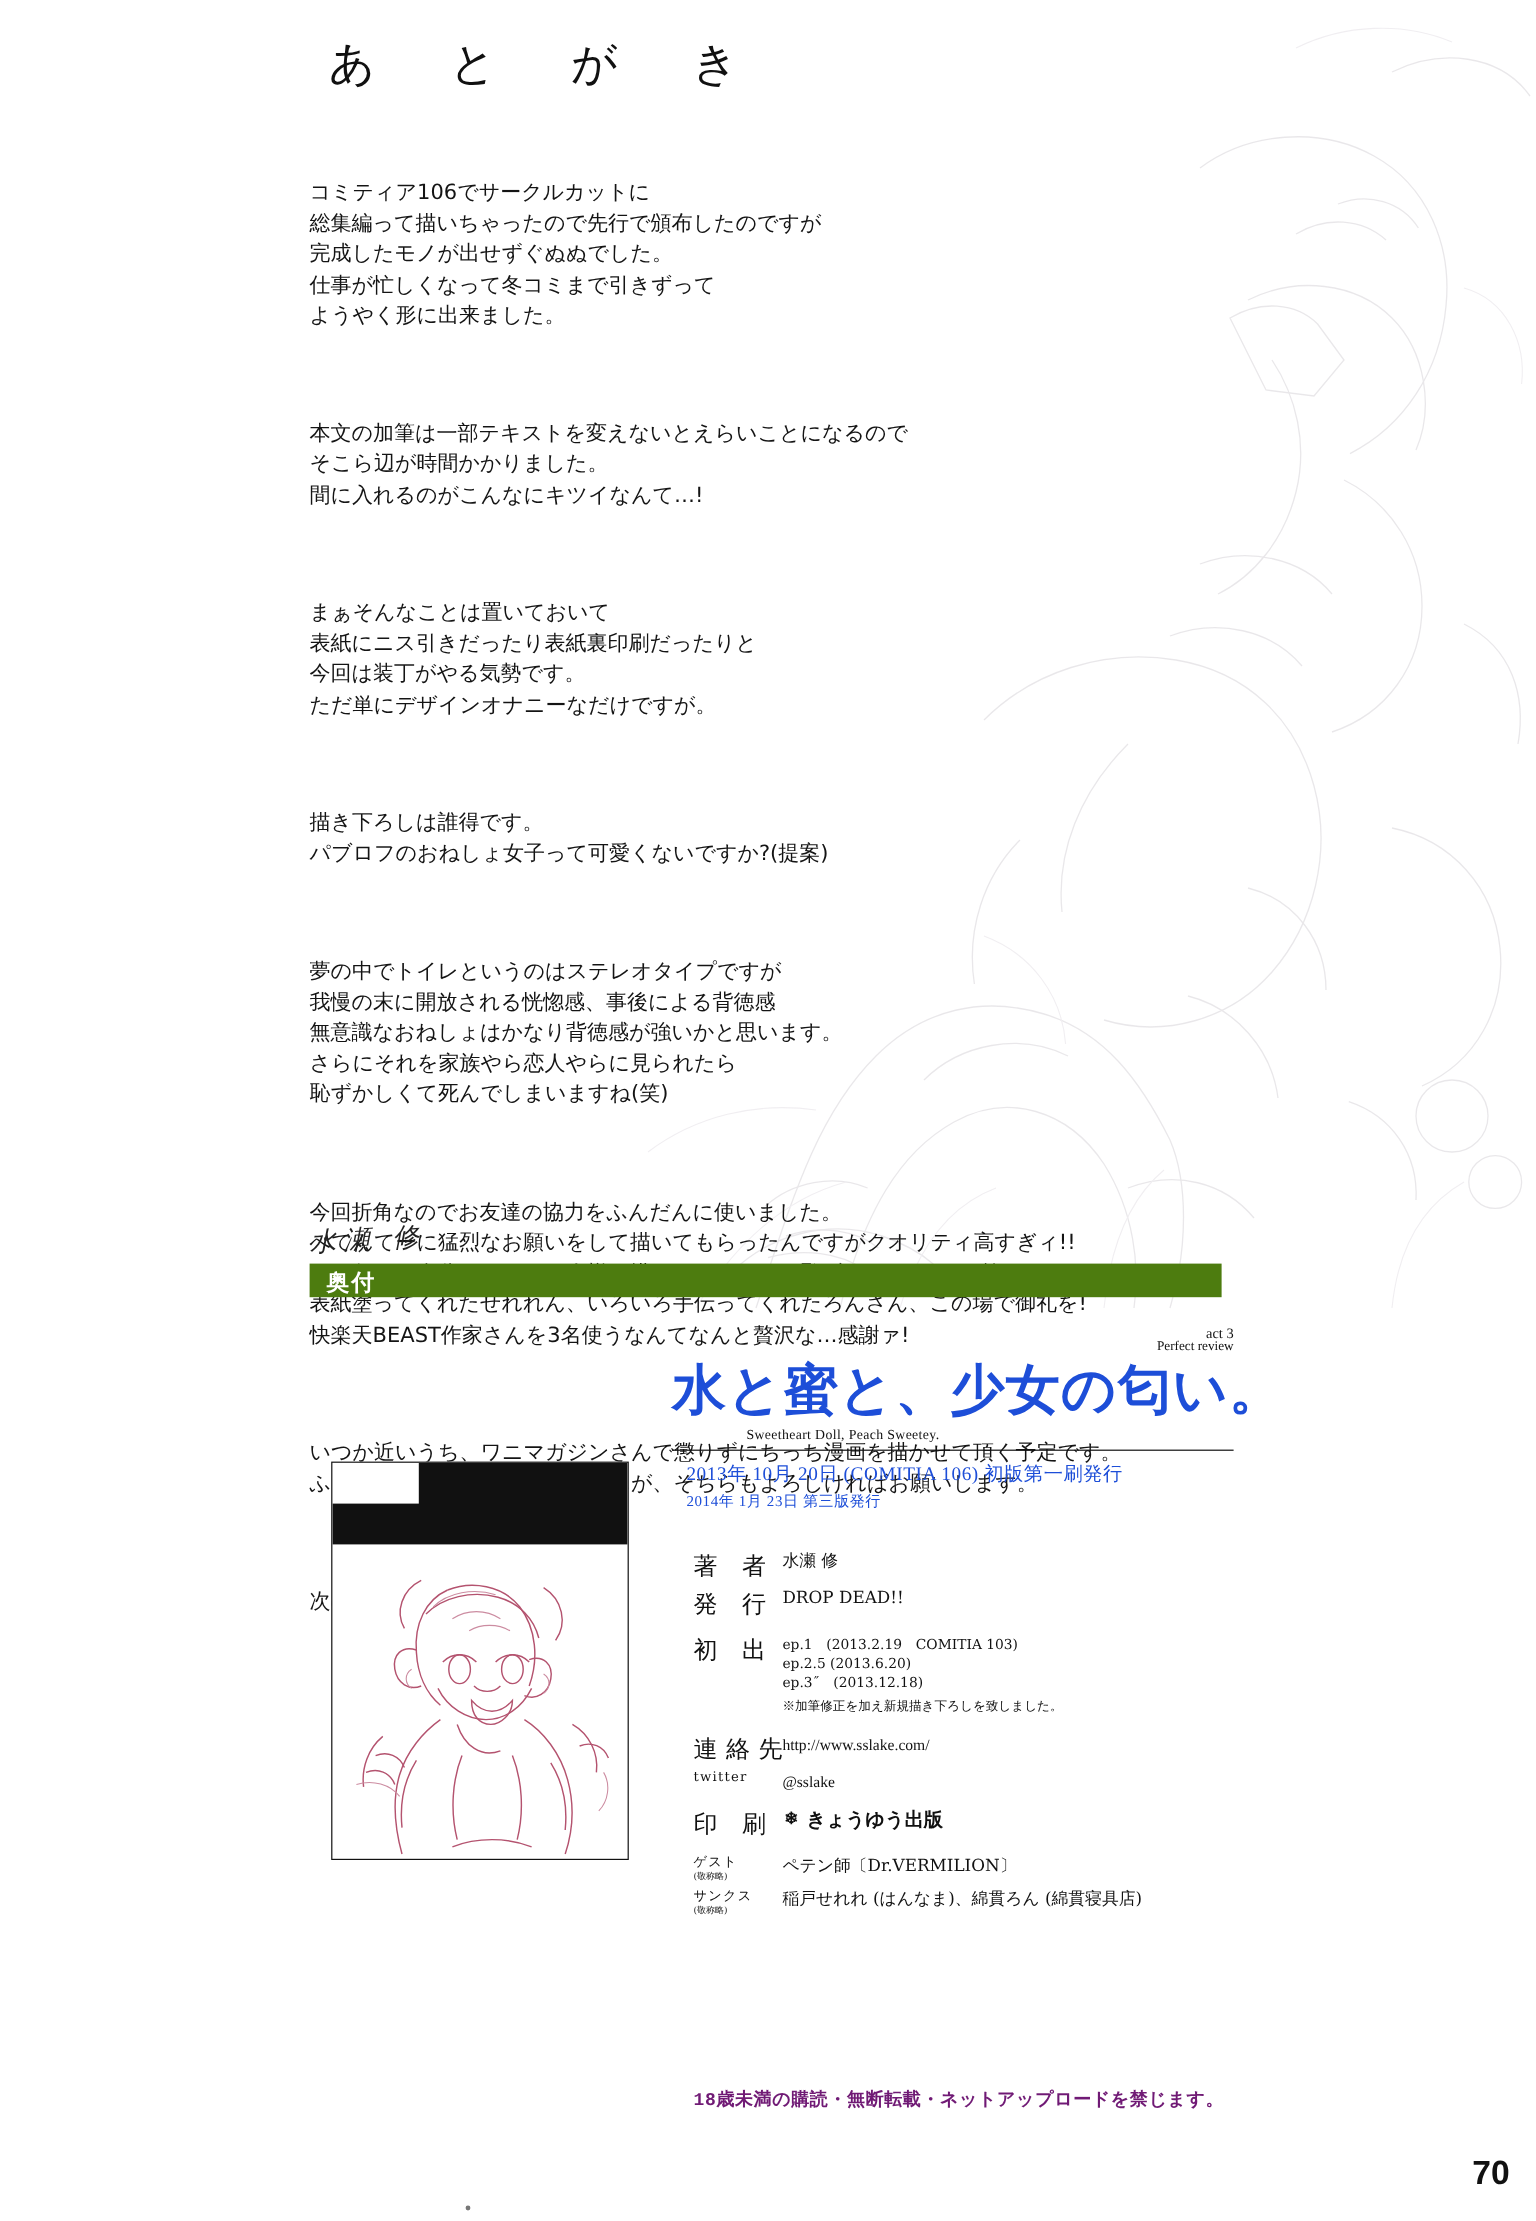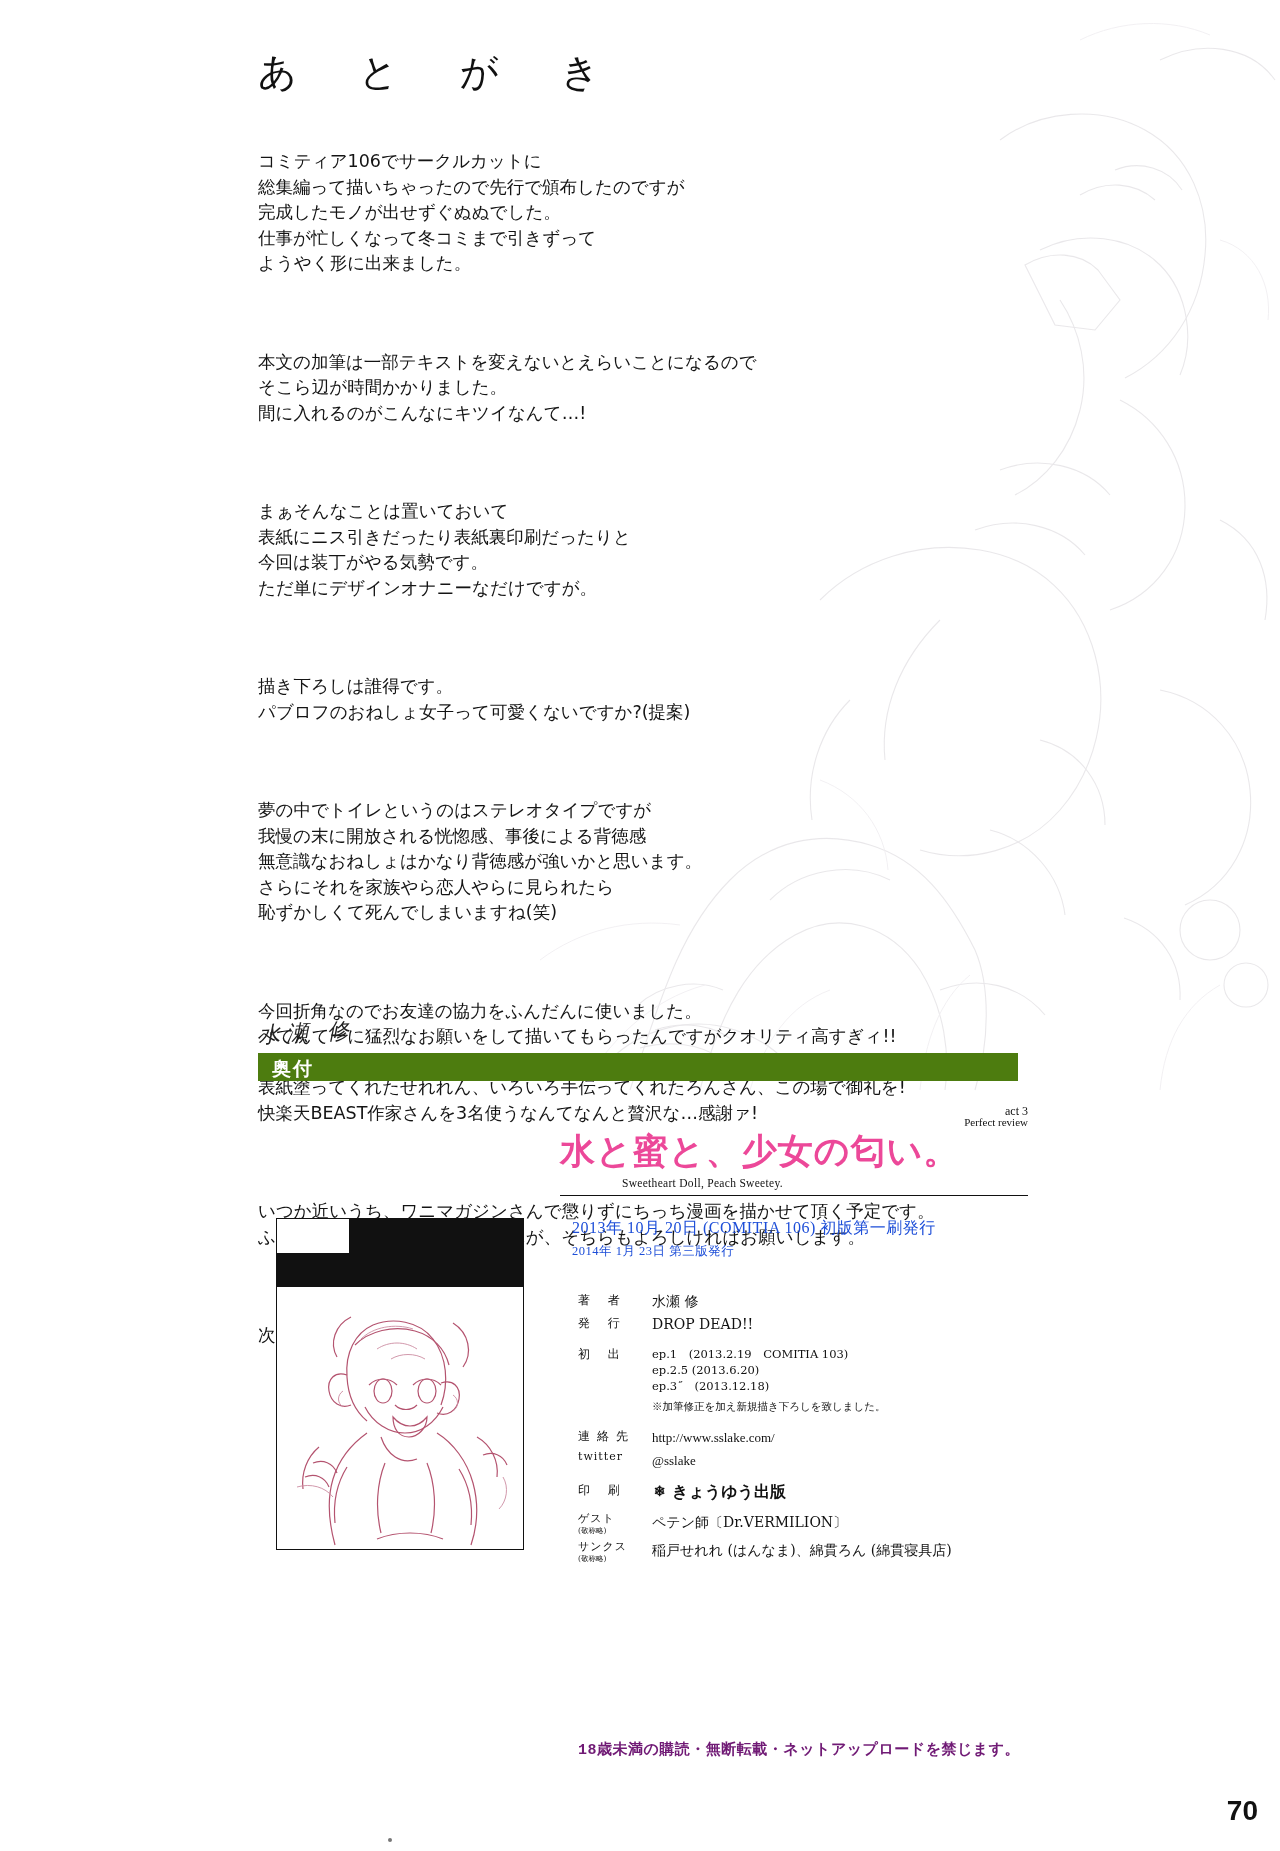--- a/index.html
+++ b/index.html
@@ -29,28 +29,27 @@
 
   
   .page {
     position: absolute;
     inset: 0;
   }
 
   
   .atogaki {
     position: absolute;
-    left: 258px;
+    left: 274px;
     top: 28px;
     font-family: "DejaVu Sans", sans-serif;
     font-size: 38px;
     letter-spacing: 62px;
     color: #111;
     white-space: pre;
-    margin-top: 19px;
   }
 
   
   .afterword {
     position: absolute;
     left: 258px;
     top: 98px;
     width: 700px;
     font-family: "DejaVu Sans", sans-serif;
     font-size: 17.5px;
@@ -97,24 +96,24 @@
 
   
   .title-block {
     position: absolute;
     left: 560px;
     top: 1128px;
     width: 470px;
   }
   .title-main {
     font-family: "DejaVu Serif", serif;
-    font-size: 35px;
+    font-size: 45px;
     font-weight: bold;
     letter-spacing: 1px;
-    color: #ec4899;
+    color: #1d4ed8;
     white-space: nowrap;
   }
   .title-act {
     position: absolute;
     right: 2px;
     top: -22px;
     font-family: "Liberation Serif", serif;
     font-size: 11px;
     color: #111;
     text-align: right;
@@ -168,21 +167,21 @@
     color: #111;
   }
   .credit-row {
     display: flex;
     align-items: flex-start;
     margin-bottom: 4px;
   }
   .credit-label {
     width: 74px;
     flex: 0 0 74px;
-    font-size: 12px;
+    font-size: 20px;
     letter-spacing: 7px;
     white-space: nowrap;
   }
   .credit-label.small {
     font-size: 11px;
     letter-spacing: 1px;
     line-height: 12px;
   }
   .credit-label .ruby {
     display: block;

